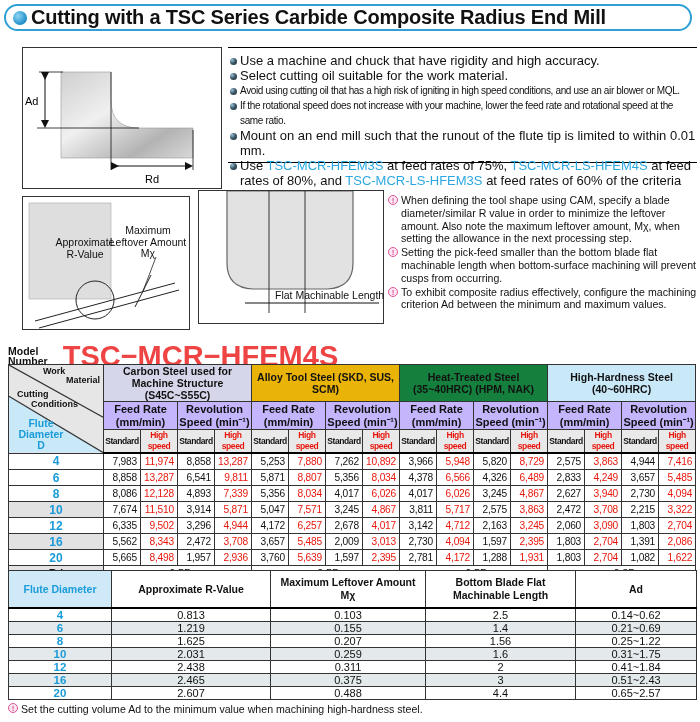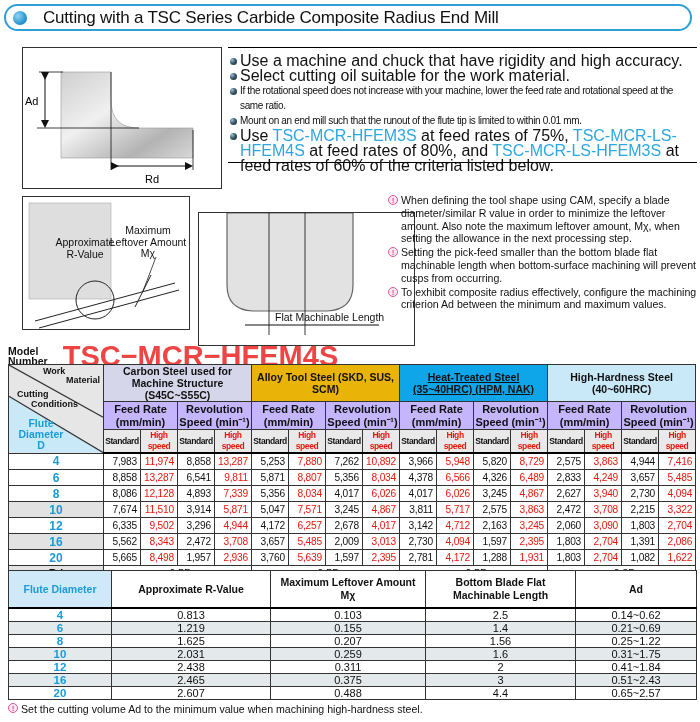--- a/index.html
+++ b/index.html
@@ -5,38 +5,38 @@
   html,body{margin:0;padding:0;}
   body{width:700px;height:722px;position:relative;background:#fff;
        font-family:"Liberation Sans",sans-serif;color:#111;overflow:hidden;}
 
   
   .title-bar{position:absolute;left:4px;top:4px;width:688px;height:27px;
     border:2px solid #2f9fd6;border-radius:16px;display:flex;align-items:center;
     padding-left:7px;box-sizing:border-box;background:#fff;}
   .title-dot{width:14px;height:14px;border-radius:50%;flex:0 0 auto;
     background:radial-gradient(circle at 35% 35%, #8fd4f4, #1e8fc9 70%);}
-  .title-text{font-size:17px;font-weight:normal;margin:0 0 0 16px;letter-spacing:-.2px;white-space:nowrap;}
+  .title-text{font-size:20px;font-weight:bold;margin:0 0 0 4px;letter-spacing:-.2px;white-space:nowrap;}
 
   
   .box{position:absolute;border:1px solid #333;background:#fff;box-sizing:border-box;}
   #diag1{left:22px;top:47px;width:200px;height:142px;}
   #diag2a{left:22px;top:196px;width:168px;height:134px;}
-  #diag2b{left:198px;top:212px;width:217px;height:134px;}
+  #diag2b{left:198px;top:190px;width:186px;height:134px;}
   .box svg{display:block;}
   .dlabel{position:absolute;font-size:10.5px;line-height:11.5px;text-align:center;color:#111;}
   #lbl-r{left:26px;top:40px;width:72px;}
   #lbl-mx{left:86px;top:28px;width:78px;}
   #lbl-flat{left:76px;top:99px;width:104px;text-align:right;white-space:nowrap;}
 
   
   #usage{position:absolute;left:228px;top:47px;width:469px;height:116px;
     border-top:1px solid #000;border-bottom:1px solid #000;box-sizing:border-box;padding:5px 0 0 2px;}
   #bullet-list{list-style:none;margin:0;padding:0;}
-  #bullet-list li{position:relative;padding-left:10px;font-size:16px;line-height:15px;color:#111;}
+  #bullet-list li{position:relative;padding-left:10px;font-size:13px;line-height:15px;color:#111;}
   #bullet-list li:nth-child(3),#bullet-list li:nth-child(4){font-size:10px;letter-spacing:-.35px;}
   .b-ic{position:absolute;left:0;top:4.5px;width:7px;height:7px;border-radius:50%;
     background:radial-gradient(circle at 30% 30%, #9cc3d8, #3d5a6b 45%, #16242c 100%);}
   .lnk{color:#2da7e0;}
 
   
   #notes{position:absolute;left:388px;top:194px;width:311px;}
   .note{position:relative;padding-left:13px;font-size:10.6px;line-height:12.8px;margin-bottom:1px;}
   .warn{position:absolute;left:0;top:1px;width:10px;height:10px;border-radius:50%;
     border:1.3px solid #e0559a;color:#e0559a;font-size:8px;font-weight:bold;line-height:10px;
@@ -124,20 +124,21 @@
     <line x1="92" y1="118" x2="166" y2="118" stroke="#111" stroke-width="1" marker-start="url(#arr)" marker-end="url(#arr)"></line>
     <text x="2" y="57" font-size="11">Ad</text>
     <text x="129" y="135" font-size="11" text-anchor="middle">Rd</text>
   </svg>
 </div>
 
 <div id="usage">
   <ul id="bullet-list">
       <li><span class="b-ic"></span><span>Use a machine and chuck that have rigidity and high accuracy.</span></li>
       <li><span class="b-ic"></span><span>Select cutting oil suitable for the work material.</span></li>
+      <li><span class="b-ic"></span><span>Avoid using cutting oil that has a high risk of igniting in high speed conditions, and use an air blower or MQL.</span></li>
       <li><span class="b-ic"></span><span>If the rotational speed does not increase with your machine, lower the feed rate and rotational speed at the same ratio.</span></li>
       <li><span class="b-ic"></span><span>Mount on an end mill such that the runout of the flute tip is limited to within 0.01 mm.</span></li>
       <li><span class="b-ic"></span><span>Use </span><span class="lnk">TSC-MCR-HFEM3S</span><span> at feed rates of 75%, </span><span class="lnk">TSC-MCR-LS-HFEM4S</span><span> at feed rates of 80%, and </span><span class="lnk">TSC-MCR-LS-HFEM3S</span><span> at feed rates of 60% of the criteria listed below.</span></li>
     </ul>
 </div>
 
 <div class="box" id="diag2a">
   <svg width="166" height="132">
     <rect x="6" y="6" width="82" height="96" fill="#dedede" stroke="#aaa" stroke-width="0.6"></rect>
     <circle cx="72" cy="103" r="19" fill="none" stroke="#222" stroke-width="1"></circle>
@@ -191,21 +192,21 @@
         <span class="cq cc">Cutting</span>
         <span class="cq cd">Conditions</span>
         <div class="cf">
           <span>Flute</span>
           <span>Diameter</span>
           <span>D</span>
         </div>
       </th>
       <th class="grp" colspan="4" style="background: rgb(214, 214, 234);">Carbon Steel used for Machine Structure (S45C~S55C)</th>
       <th class="grp" colspan="4" style="background: #eab308;">Alloy Tool Steel (SKD, SUS, SCM)</th>
-      <th class="grp" colspan="4" style="background: #0ea5e9; text-decoration: underline;">Heat-Treated Steel (35~40HRC) (HPM, NAK)</th>
+      <th class="grp" colspan="4" style="background: #15803d;">Heat-Treated Steel (35~40HRC) (HPM, NAK)</th>
       <th class="grp" colspan="4" style="background: rgb(201, 232, 248);">High-Hardness Steel (40~60HRC)</th>
     </tr>
     <tr>
       <th class="sub" colspan="2">Feed Rate (mm/min)</th>
       <th class="sub" colspan="2">Revolution Speed (min⁻¹)</th>
       <th class="sub" colspan="2">Feed Rate (mm/min)</th>
       <th class="sub" colspan="2">Revolution Speed (min⁻¹)</th>
       <th class="sub" colspan="2">Feed Rate (mm/min)</th>
       <th class="sub" colspan="2">Revolution Speed (min⁻¹)</th>
       <th class="sub" colspan="2">Feed Rate (mm/min)</th>

